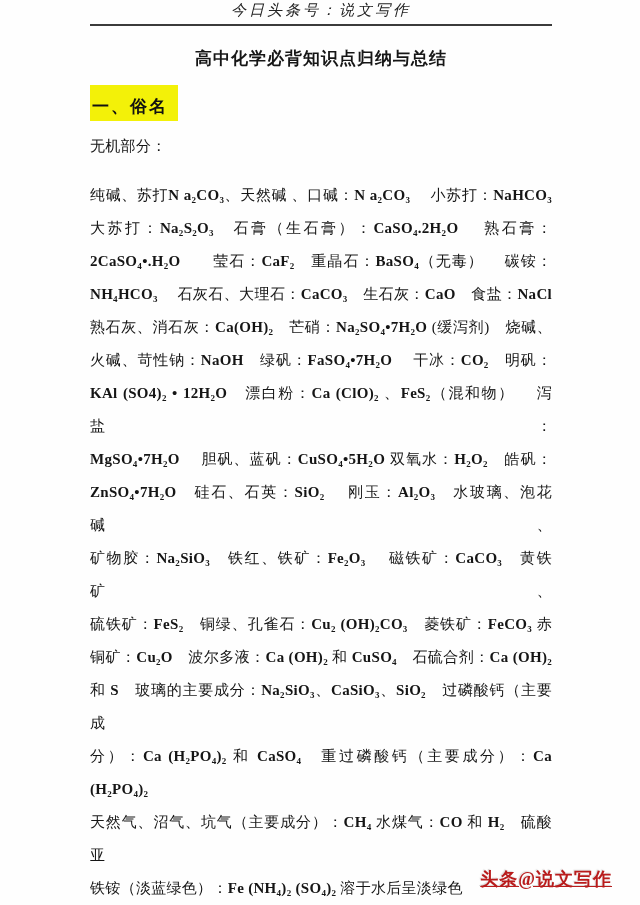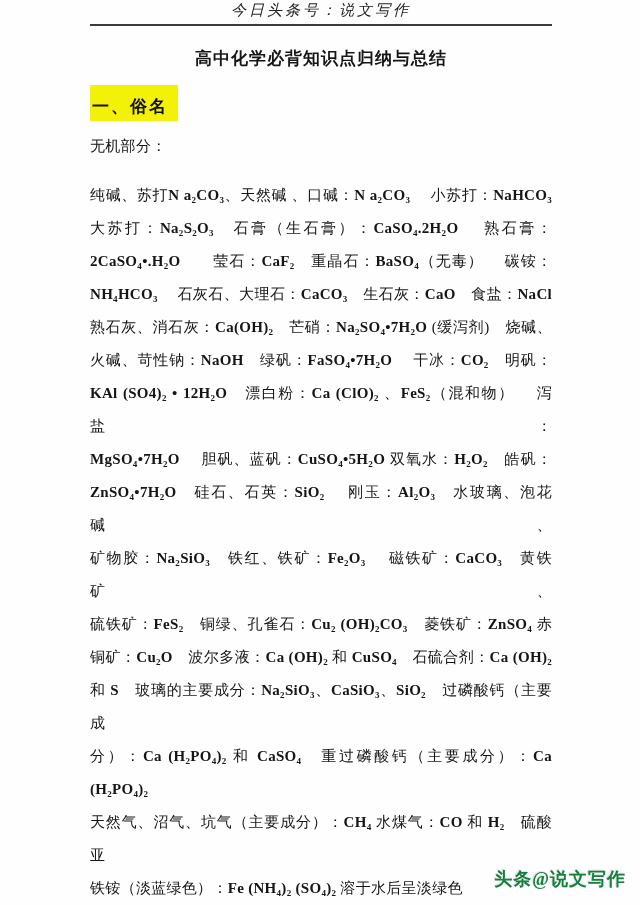--- a/index.html
+++ b/index.html
@@ -82,27 +82,28 @@
   .line.para {
     margin-top: 16px;
   }
   .line b {
     font-weight: bold;
     font-family: "Liberation Serif", "DejaVu Serif", serif;
   }
   
   .watermark {
     position: absolute;
-    right: 14px;
+    right: 28px;
     bottom: 14px;
     font-size: 18px;
     font-weight: bold;
     letter-spacing: 1px;
-    color: #15803d;
+    color: #b91c1c;
     text-shadow: 1px 1px 0 rgba(255,255,255,0.9), -1px -1px 1px rgba(160,160,160,0.35);
+    text-decoration: underline;
   }
 </style>
 </head>
 <body>
 
 <div class="page">
   <div class="content">
 
     <div class="hdr-line">今日头条号：说文写作</div>
 
@@ -119,21 +120,21 @@
         <div class="line just para">纯碱、苏打<b>N a₂CO₃</b>、天然碱 、口碱：<b>N a₂CO₃</b>　 小苏打：<b>NaHCO₃</b></div>
         <div class="line just">大苏打：<b>Na₂S₂O₃</b>　石膏（生石膏）：<b>CaSO₄.2H₂O</b>　 熟石膏：</div>
         <div class="line just"><b>2CaSO₄•.H₂O</b>　　莹石：<b>CaF₂</b>　重晶石：<b>BaSO₄</b>（无毒）　 碳铵：</div>
         <div class="line just"><b>NH₄HCO₃</b>　 石灰石、大理石：<b>CaCO₃</b>　生石灰：<b>CaO</b>　食盐：<b>NaCl</b></div>
         <div class="line just">熟石灰、消石灰：<b>Ca(OH)₂</b>　芒硝：<b>Na₂SO₄•7H₂O</b> (缓泻剂)　烧碱、</div>
         <div class="line just">火碱、苛性钠：<b>NaOH</b>　绿矾：<b>FaSO₄•7H₂O</b>　 干冰：<b>CO₂</b>　明矾：</div>
         <div class="line just"><b>KAl (SO4)₂ • 12H₂O</b>　漂白粉：<b>Ca (ClO)₂</b> 、<b>FeS₂</b>（混和物）　 泻盐：</div>
         <div class="line just"><b>MgSO₄•7H₂O</b>　 胆矾、蓝矾：<b>CuSO₄•5H₂O</b> 双氧水：<b>H₂O₂</b>　皓矾：</div>
         <div class="line just"><b>ZnSO₄•7H₂O</b>　硅石、石英：<b>SiO₂</b>　 刚玉：<b>Al₂O₃</b>　水玻璃、泡花碱、</div>
         <div class="line just">矿物胶：<b>Na₂SiO₃</b>　铁红、铁矿：<b>Fe₂O₃</b>　 磁铁矿：<b>CaCO₃</b>　黄铁矿、</div>
-        <div class="line just">硫铁矿：<b>FeS₂</b>　铜绿、孔雀石：<b>Cu₂ (OH)₂CO₃</b>　菱铁矿：<b>ZnSO₄</b> 赤</div>
+        <div class="line just">硫铁矿：<b>FeS₂</b>　铜绿、孔雀石：<b>Cu₂ (OH)₂CO₃</b>　菱铁矿：<b>FeCO₃</b> 赤</div>
         <div class="line just">铜矿：<b>Cu₂O</b>　波尔多液：<b>Ca (OH)₂</b> 和 <b>CuSO₄</b>　石硫合剂：<b>Ca (OH)₂</b></div>
         <div class="line just">和 <b>S</b>　玻璃的主要成分：<b>Na₂SiO₃</b>、<b>CaSiO₃</b>、<b>SiO₂</b>　过磷酸钙（主要成</div>
         <div class="line just">分）：<b>Ca (H₂PO₄)₂</b> 和 <b>CaSO₄</b>　重过磷酸钙（主要成分）：<b>Ca (H₂PO₄)₂</b></div>
         <div class="line just">天然气、沼气、坑气（主要成分）：<b>CH₄</b> 水煤气：<b>CO</b> 和 <b>H₂</b>　硫酸亚</div>
         <div class="line">铁铵（淡蓝绿色）：<b>Fe (NH₄)₂ (SO₄)₂</b> 溶于水后呈淡绿色</div>
         <div class="line just para">光化学烟雾： 在光照下产生的一种有毒气体　王水：浓 :</div>
       </div>
 
   </div>
 

